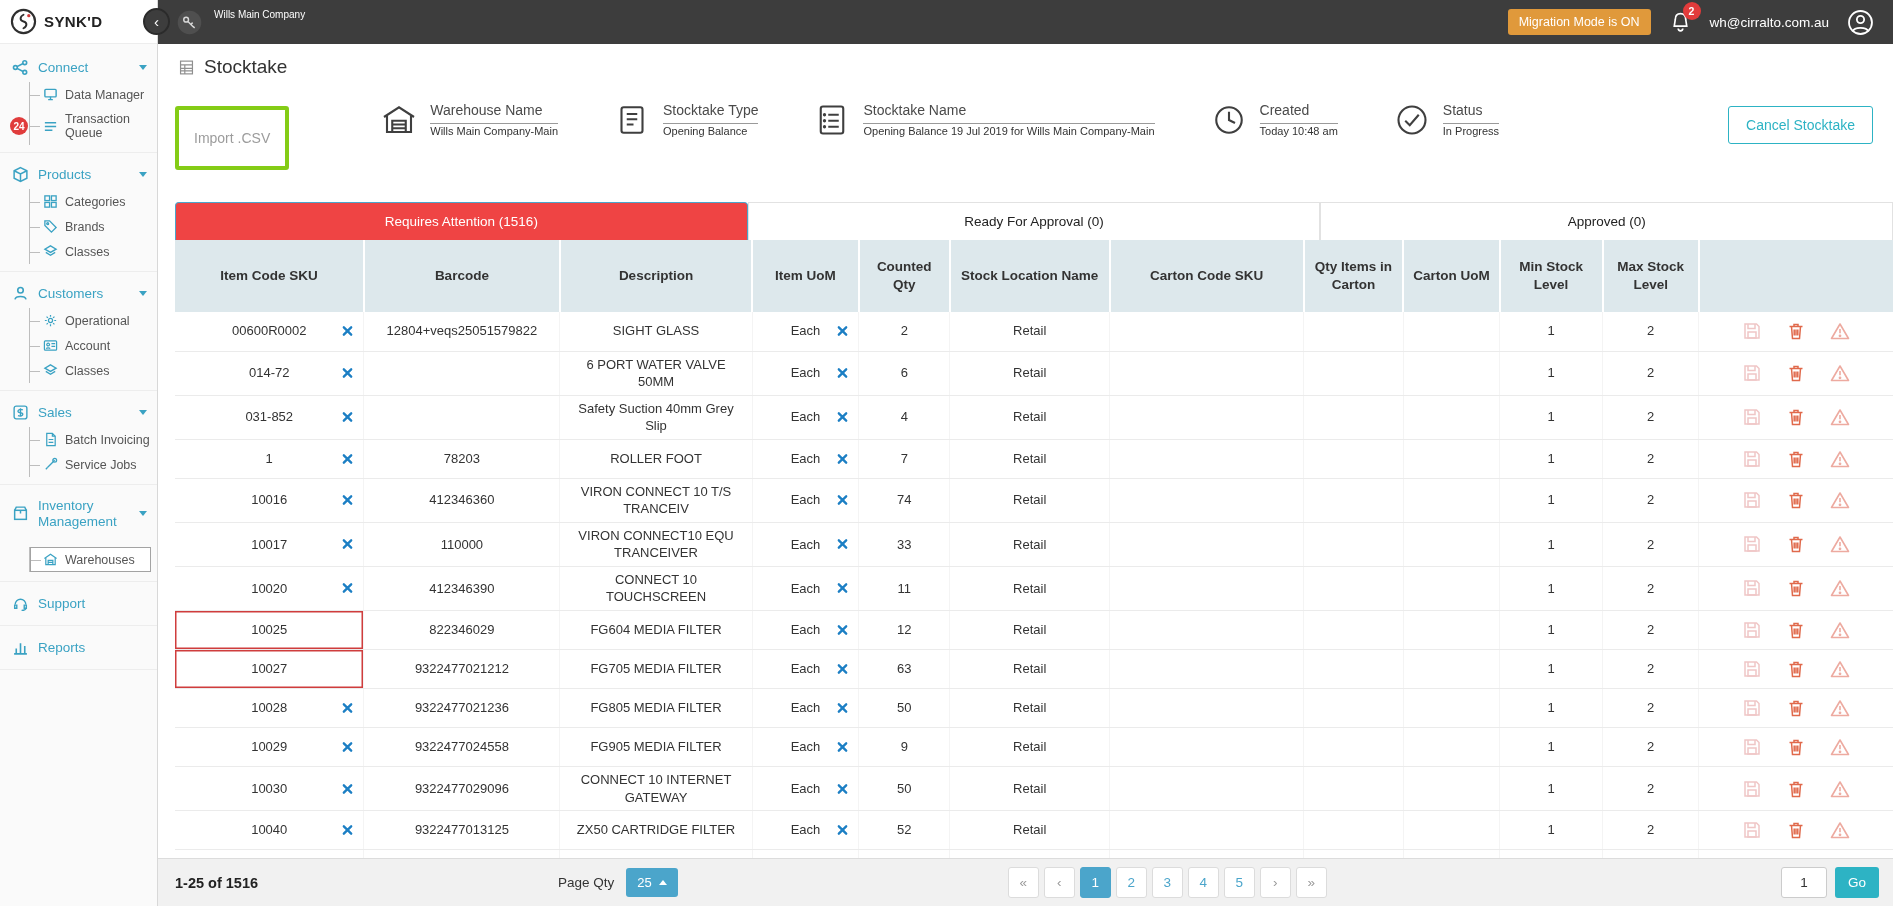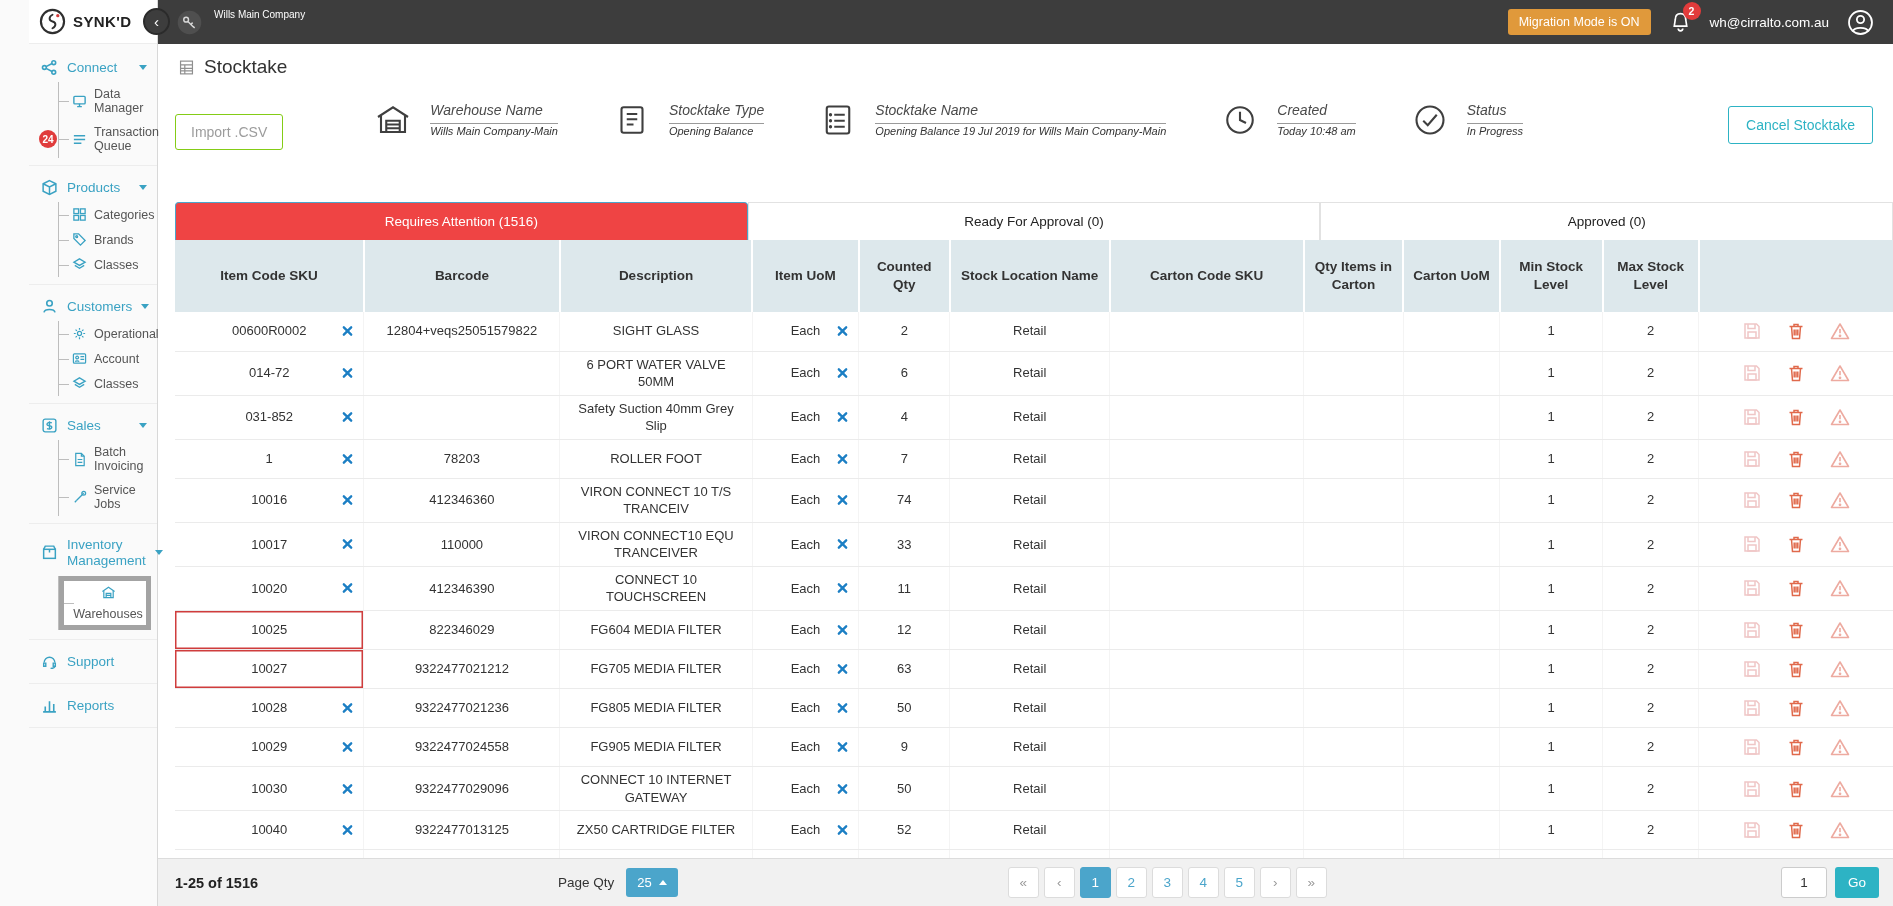--- a/index.html
+++ b/index.html
@@ -1,39 +1,39 @@
 <!DOCTYPE html>
 <html><head>
 <meta charset="utf-8">
 <style>
   * { margin:0; padding:0; box-sizing:border-box; }
   html,body { width:1893px; height:906px; }
   body { font-family:"Liberation Sans", sans-serif; overflow:hidden; background:#fff; color:#333; }
   .app { display:flex; width:100%; height:100%; }
 
   
-  .sidebar { width:158px; flex:0 0 158px; background:#fafafa; border-right:1px solid #d8d8d8; position:relative; z-index:20;padding-left:29px; }
+  .sidebar { width:158px; flex:0 0 158px; background:#fafafa; border-right:1px solid #d8d8d8; position:relative; z-index:20; }
   .logo-row { height:44px; background:#fff; display:flex; align-items:center; gap:7px; padding:0 10px; border-bottom:1px solid #ededed; }
   .logo-mark svg { width:27px; height:27px; display:block; }
   .logo-text { font-weight:bold; font-size:15px; color:#222; letter-spacing:.4px; }
   .collapse-btn { position:absolute; top:8px; right:-13px; width:27px; height:27px; border-radius:50%; background:#3d3d3d; border:2px solid #2b2b2b; color:#fff; display:flex; align-items:center; justify-content:center; font-size:15px; cursor:pointer; z-index:30; }
   nav { padding-top:2px; }
   .section { padding:7px 0 7px; border-bottom:1px solid #ededed; }
   .sec-head { display:flex; align-items:center; gap:9px; padding:6px 10px 6px 12px; color:#3aa2c3; font-size:13.5px; cursor:pointer; }
   .sec-head .icn { color:#3aa2c3; flex:0 0 auto; }
   .icn svg { display:block; }
   .sec-head .icn svg { width:17px; height:17px; }
   .sec-label { line-height:1.15; }
   .chev { margin-left:auto; width:0; height:0; border-left:4.5px solid transparent; border-right:4.5px solid transparent; border-top:5.5px solid #3aa2c3; flex:0 0 auto; }
   .children { margin-left:29px; border-left:1px solid #bdbdbd; }
   .child { position:relative; display:flex; align-items:center; gap:7px; padding:5px 6px 5px 13px; font-size:12.5px; color:#555; cursor:pointer; }
   .child::before { content:""; position:absolute; left:0; top:50%; width:10px; height:1px; background:#bdbdbd; }
   .child .icn { color:#3aa2c3; }
   .child .icn svg { width:15px; height:15px; }
-  .child.active { border:5px solid #a3a3a3; background:#fff; margin:2px 6px 2px 0; padding:4px 6px 4px 12px;flex-direction:column; }
+  .child.active { border:1px solid #a3a3a3; background:#fff; margin:12px 6px 2px 0; padding:4px 6px 4px 12px; }
   .count-badge { position:absolute; left:-20px; top:50%; transform:translateY(-50%); background:#e03c3c; color:#fff; font-size:10px; font-weight:bold; min-width:18px; height:18px; border-radius:50%; display:flex; align-items:center; justify-content:center; z-index:2; }
 
   
   .main { flex:1; min-width:0; display:flex; flex-direction:column; height:100%; background:#fff; }
 
   .topbar { flex:0 0 44px; height:44px; background:#3d3d3d; display:flex; align-items:center; padding:0 18px 0 18px; color:#fff; }
   .company { display:flex; align-items:flex-start; gap:11px; font-size:10px; }
   .company-icon svg { width:27px; height:27px; display:block; }
   .topbar-right { margin-left:auto; display:flex; align-items:center; gap:17px; }
   .migration-badge { background:#e0993b; border-radius:3px; padding:6px 11px; font-size:12.5px; }
@@ -42,23 +42,23 @@
   .notif-badge { position:absolute; top:-8px; right:-8px; background:#e23b3b; color:#fff; border-radius:50%; min-width:18px; height:18px; font-size:10.5px; font-weight:bold; display:flex; align-items:center; justify-content:center; }
   .user-email { font-size:13.5px; }
   .avatar { cursor:pointer; }
   .avatar svg { width:29px; height:29px; display:block; }
 
   .title-row { flex:0 0 46px; display:flex; align-items:center; gap:9px; padding:0 20px; }
   .title-icon svg { width:17px; height:17px; display:block; color:#8f8f8f; }
   .page-title { font-size:19px; font-weight:normal; color:#333; }
 
   .header-section { flex:0 0 112px; display:flex; align-items:flex-start; padding:8px 20px 0 17px; }
-  .import-btn { margin-top:16px; background:#fff; border:1px solid #84cc16; color:#9c9c9c; font-size:14px; padding:9px 15px; border-radius:3px; cursor:default; font-family:inherit; }
+  .import-btn { margin-top:8px; background:#fff; border:4px solid #84cc16; color:#9c9c9c; font-size:14px; padding:20px 15px; border-radius:3px; cursor:default; font-family:inherit; }
   .fields { display:flex; margin-left:92px; gap:56px; }
-  .field { display:flex; gap:19px; margin-top:4px;font-style:italic; }
+  .field { display:flex; gap:13px; margin-top:4px; }
   .field .icn { color:#3f3f3f; }
   .field .icn svg { width:36px; height:36px; }
   .field-text { display:flex; flex-direction:column; }
   .field-label { font-size:14px; color:#4a4a4a; padding-bottom:5px; border-bottom:1px solid #9a9a9a; white-space:nowrap; }
   .field-value { font-size:11px; color:#333; line-height:1.45; }
   .field-name .field-value { max-width:335px; }
   .cancel-btn { margin-left:auto; margin-top:8px; background:#fff; border:1px solid #2db3c4; color:#2db3c4; font-size:14px; padding:10px 17px; border-radius:3px; cursor:pointer; font-family:inherit; }
 
   .tabs { flex:0 0 38px; display:flex; margin-left:17px; }
   .tab { flex:1; display:flex; align-items:center; justify-content:center; font-size:13.5px; color:#222; background:#fff; border:1px solid #e2e2e2; border-bottom:none; cursor:pointer; }

